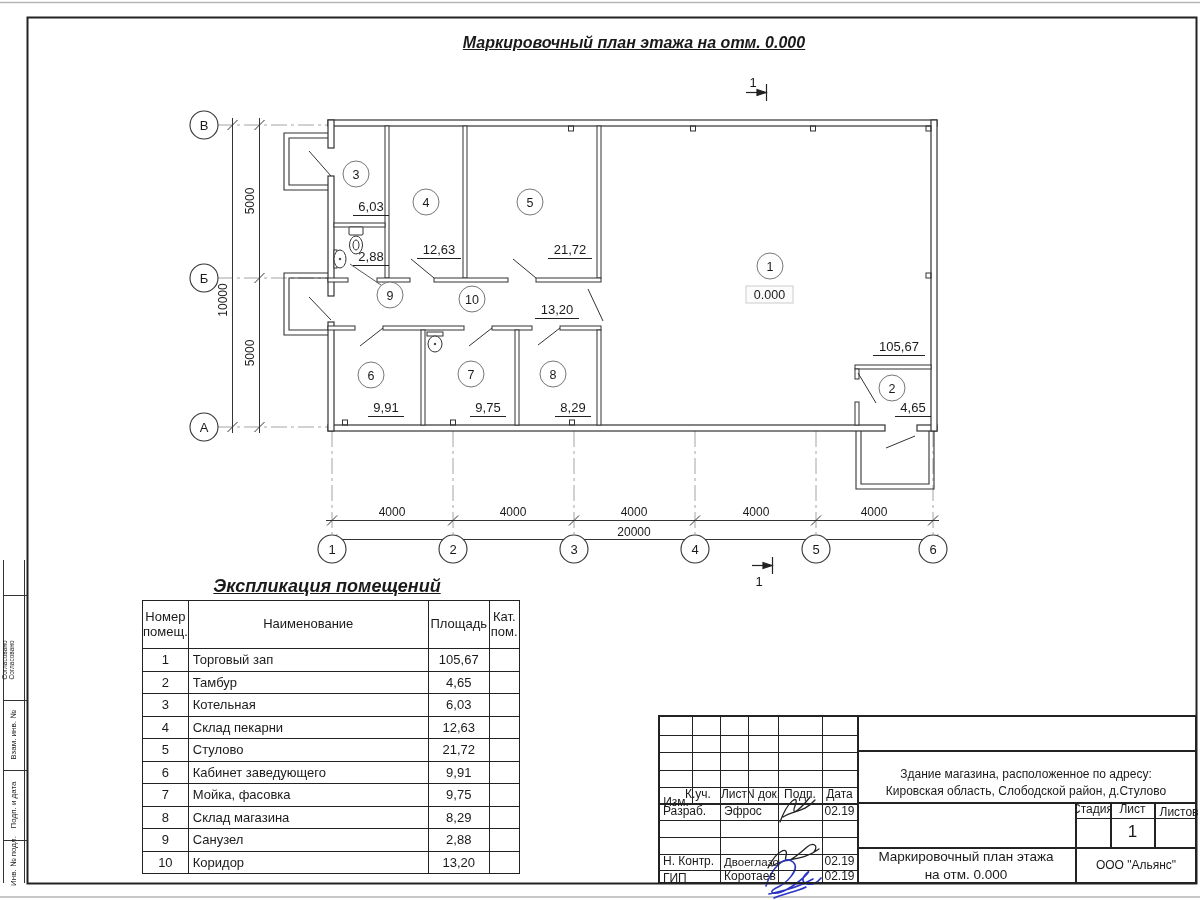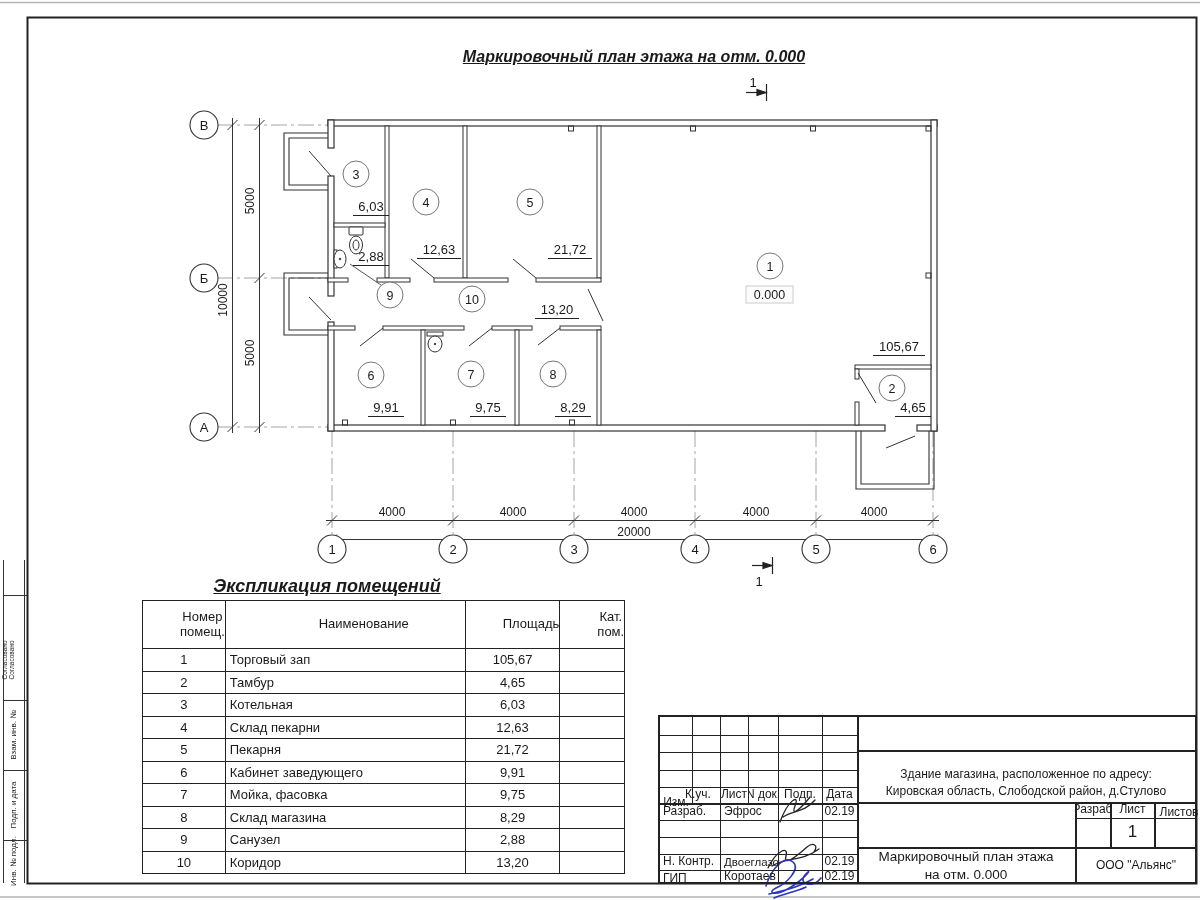--- a/index.html
+++ b/index.html
@@ -1,29 +1,29 @@
 <!DOCTYPE html>
 <html><head>
 <meta charset="utf-8">
 <style>
   html,body{margin:0;padding:0;background:#fff;}
   #stage{position:relative;width:1200px;height:900px;background:#fff;overflow:hidden;
          font-family:"Liberation Sans",sans-serif;color:#1a1a1a;}
   #plansvg{position:absolute;left:0;top:0;}
   svg text{font-family:"Liberation Sans",sans-serif;fill:#1a1a1a;}
   .abs{position:absolute;}
-  .sheet-title{left:454px;top:48px;width:360px;text-align:center;font-size:16px;
+  .sheet-title{left:454px;top:34px;width:360px;text-align:center;font-size:16px;
     font-style:italic;font-weight:600;text-decoration:underline;}
   .table-title{left:207px;top:576px;width:240px;text-align:center;font-size:18px;
     font-style:italic;font-weight:600;text-decoration:underline;}
   table.expl{position:absolute;left:142px;top:600px;border-collapse:collapse;table-layout:fixed;}
   table.expl td{border:1.4px solid #222;font-size:13px;padding:0 4px;background:transparent;
     overflow:hidden;white-space:nowrap;}
   table.expl td.c{text-align:center;padding:0;}
-  table.expl tr.hdr td{text-align:center;height:47px;line-height:1.15;padding-left:37px;}
+  table.expl tr.hdr td{text-align:center;height:47px;line-height:1.15;}
   table.expl tr.r td{height:21.5px;}
   
   #tb{left:658px;top:715px;width:539px;height:169px;border:2px solid #222;box-sizing:border-box;}
   #tb .ln{position:absolute;background:#222;}
   #tb .cell{position:absolute;font-size:12px;line-height:1.1;overflow:hidden;white-space:nowrap;}
   #tb .cc{display:flex;align-items:center;justify-content:center;text-align:center;}
   #tb .cl{display:flex;align-items:center;padding-left:3px;}
 </style>
 </head>
 <body>
@@ -310,21 +310,21 @@
     <td class="c"></td>
         </tr>
   <tr class="r">
     <td class="c">4</td>
     <td>Склад пекарни</td>
     <td class="c">12,63</td>
     <td class="c"></td>
         </tr>
   <tr class="r">
     <td class="c">5</td>
-    <td>Пекарня</td>
+    <td>Стулово</td>
     <td class="c">21,72</td>
     <td class="c"></td>
         </tr>
   <tr class="r">
     <td class="c">6</td>
     <td>Кабинет заведующего</td>
     <td class="c">9,91</td>
     <td class="c"></td>
         </tr>
   <tr class="r">
@@ -392,21 +392,21 @@
   <div class="cell cl" style="left:0;top:137px;width:59px;height:16px">Н. Контр.</div>
   <div class="cell cl" style="left:61px;top:137px;width:56px;height:16px;font-size:11.5px">Двоеглазов</div>
   <div class="cell cc" style="left:162px;top:137px;width:35px;height:16px">02.19</div>
   <div class="cell cl" style="left:0;top:153px;width:59px;height:18px">ГИП</div>
   <div class="cell cl" style="left:61px;top:153px;width:56px;height:14px">Коротаев</div>
   <div class="cell cc" style="left:162px;top:153px;width:35px;height:14px">02.19</div>
 
   <div class="cell cc" style="left:197px;top:34px;width:338px;height:63px;white-space:normal;line-height:1.35">
     <span><span>Здание магазина, расположенное по адресу:</span><br><span>Кировская область, Слободской район, д.Стулово</span></span>
   </div>
-  <div class="cell cc" style="left:415px;top:85px;width:35px;height:15px">Разраб</div>
+  <div class="cell cc" style="left:415px;top:85px;width:35px;height:15px">Стадия</div>
   <div class="cell cc" style="left:451px;top:85px;width:43px;height:15px">Лист</div>
   <div class="cell cc" style="left:495px;top:88px;width:48px;height:15px">Листов</div>
   <div class="cell cc" style="left:451px;top:102px;width:43px;height:27px;font-size:17px">1</div>
   <div class="cell cc" style="left:197px;top:130px;width:218px;height:37px;white-space:normal;line-height:1.3;font-size:13.5px">
     <span><span>Маркировочный план этажа</span><br><span>на отм. 0.000</span></span>
   </div>
   <div class="cell cc" style="left:417px;top:130px;width:118px;height:37px">ООО "Альянс"</div>
 </div>
 
 </div>

